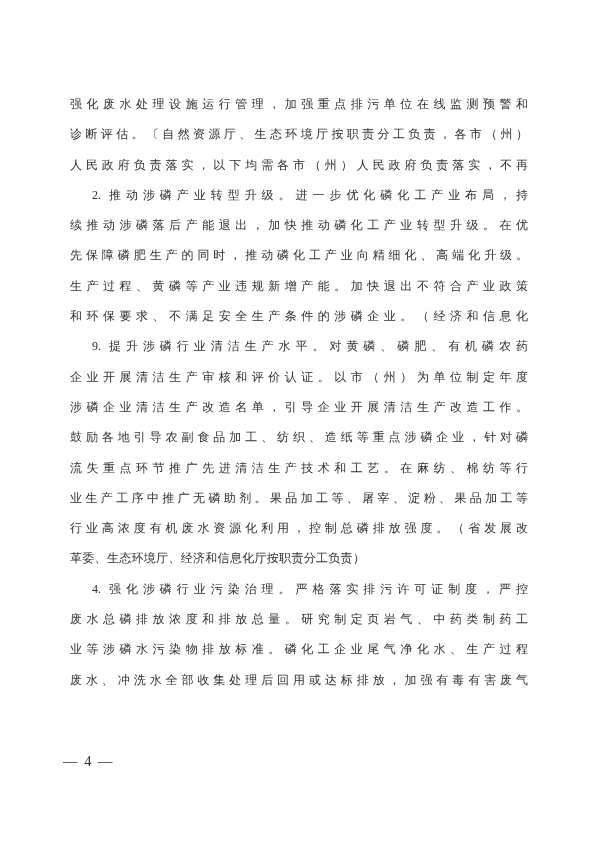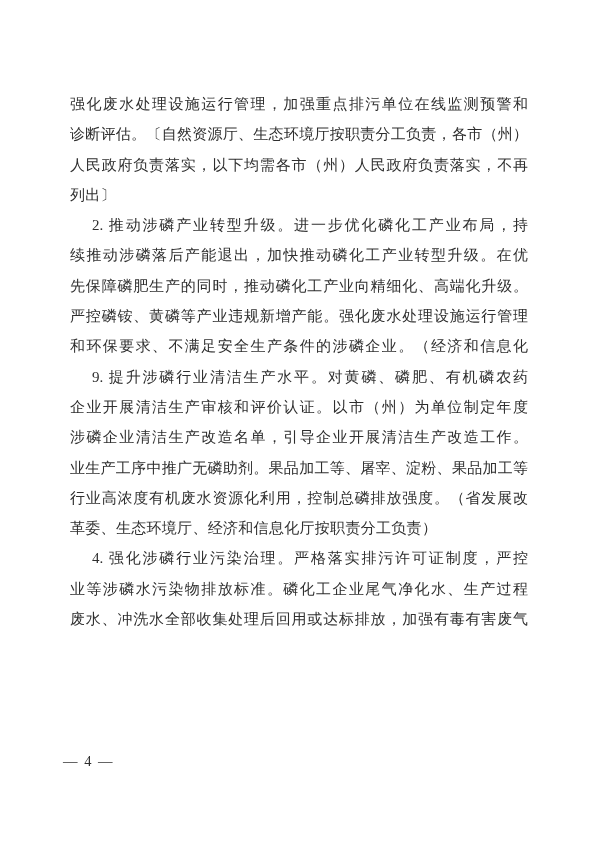--- a/index.html
+++ b/index.html
@@ -14,21 +14,21 @@
     background: #ffffff;
     overflow: hidden;
     font-family: "Liberation Serif", "DejaVu Serif", serif;
   }
   .body-text {
     position: absolute;
     left: 70px;
     top: 89px;
     width: 458px;
     color: #2e2e2e;
-    font-size: 15px;
+    font-size: 12px;
     line-height: 30.3px;
     font-weight: 400;
   }
   .line {
     height: 30.3px;
     overflow: hidden;
     text-align: justify;
     text-align-last: justify;
     letter-spacing: 0px;
   }
@@ -51,30 +51,32 @@
   }
 </style>
 </head>
 <body>
 
 <div class="page">
   <div class="body-text">
     <div class="line">强化废水处理设施运行管理，加强重点排污单位在线监测预警和</div>
     <div class="line">诊断评估。〔自然资源厅、生态环境厅按职责分工负责，各市（州）</div>
     <div class="line">人民政府负责落实，以下均需各市（州）人民政府负责落实，不再</div>
-    <div class="line pend">列出〕</div>
     <div class="line indent">2. 推动涉磷产业转型升级。进一步优化磷化工产业布局，持</div>
     <div class="line">续推动涉磷落后产能退出，加快推动磷化工产业转型升级。在优</div>
     <div class="line">先保障磷肥生产的同时，推动磷化工产业向精细化、高端化升级。</div>
-    <div class="line">严控磷铵、黄磷等产业违规新增产能。强化废水处理设施运行管理</div>
+    <div class="line">生产过程、黄磷等产业违规新增产能。加快退出不符合产业政策</div>
     <div class="line">和环保要求、不满足安全生产条件的涉磷企业。（经济和信息化</div>
     <div class="line indent">9. 提升涉磷行业清洁生产水平。对黄磷、磷肥、有机磷农药</div>
     <div class="line">企业开展清洁生产审核和评价认证。以市（州）为单位制定年度</div>
     <div class="line">涉磷企业清洁生产改造名单，引导企业开展清洁生产改造工作。</div>
+    <div class="line">鼓励各地引导农副食品加工、纺织、造纸等重点涉磷企业，针对磷</div>
+    <div class="line">流失重点环节推广先进清洁生产技术和工艺。在麻纺、棉纺等行</div>
     <div class="line">业生产工序中推广无磷助剂。果品加工等、屠宰、淀粉、果品加工等</div>
     <div class="line">行业高浓度有机废水资源化利用，控制总磷排放强度。（省发展改</div>
     <div class="line pend">革委、生态环境厅、经济和信息化厅按职责分工负责）</div>
     <div class="line indent">4. 强化涉磷行业污染治理。严格落实排污许可证制度，严控</div>
+    <div class="line">废水总磷排放浓度和排放总量。研究制定页岩气、中药类制药工</div>
     <div class="line">业等涉磷水污染物排放标准。磷化工企业尾气净化水、生产过程</div>
     <div class="line">废水、冲洗水全部收集处理后回用或达标排放，加强有毒有害废气</div>
   </div>
   <div class="page-number">— 4 —</div>
 </div>
 
 </body></html>

